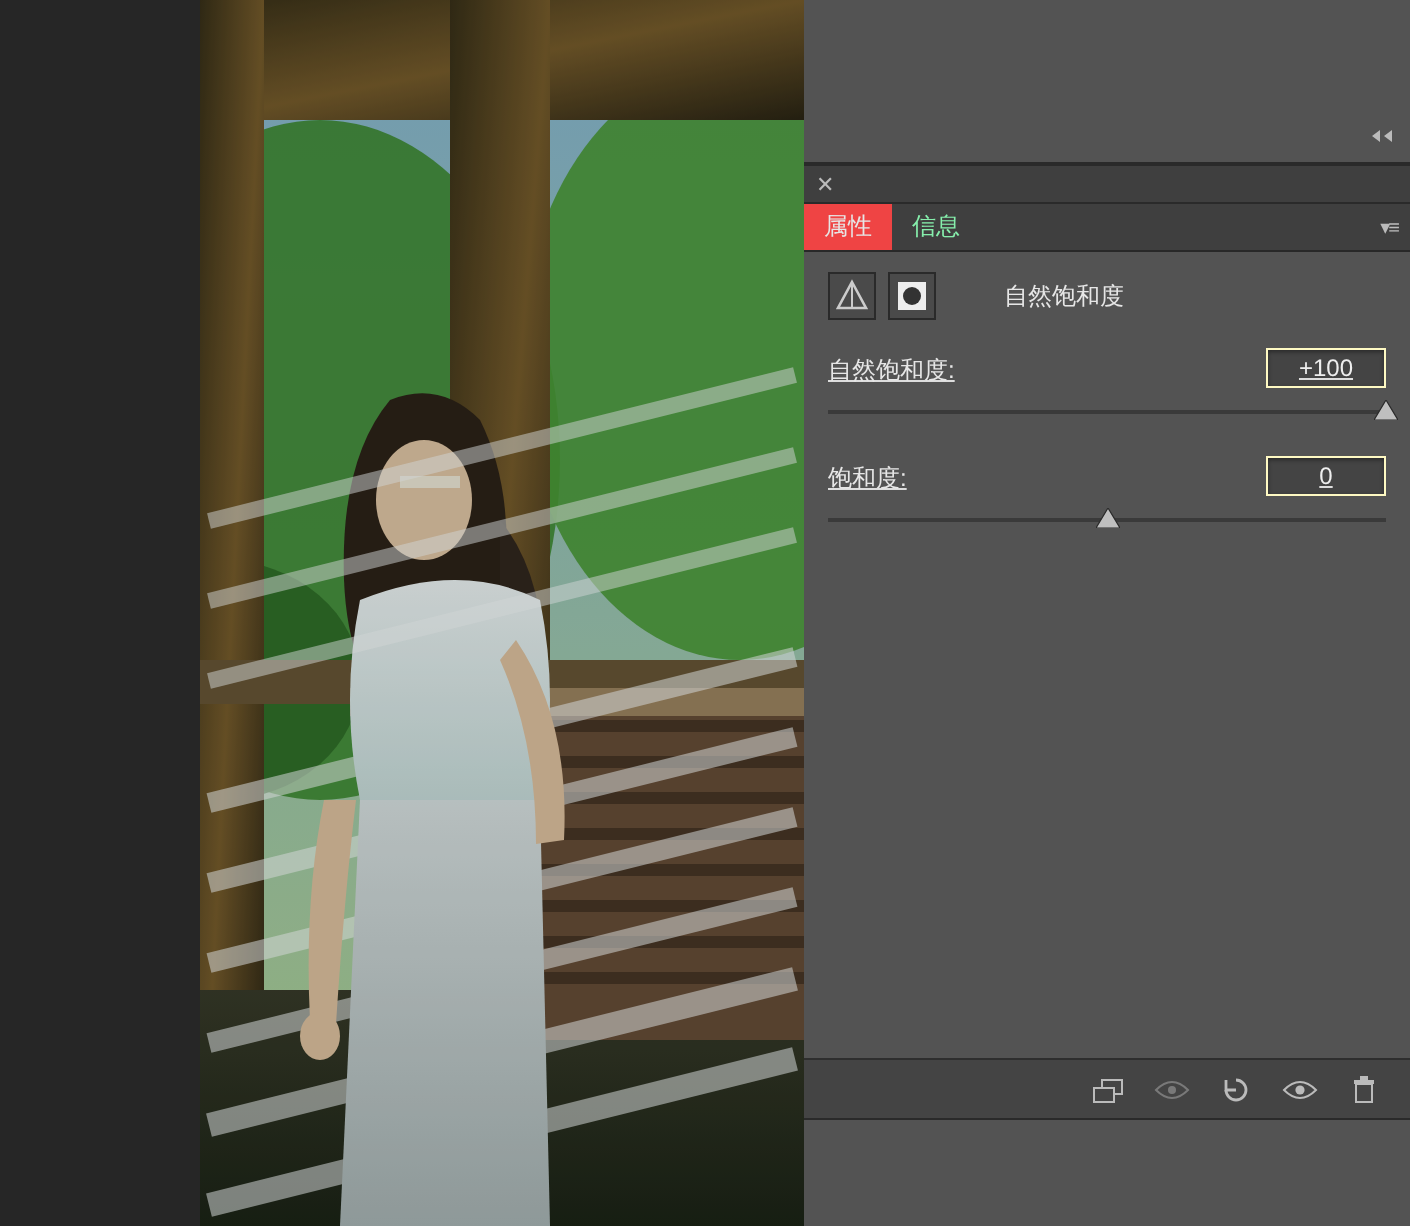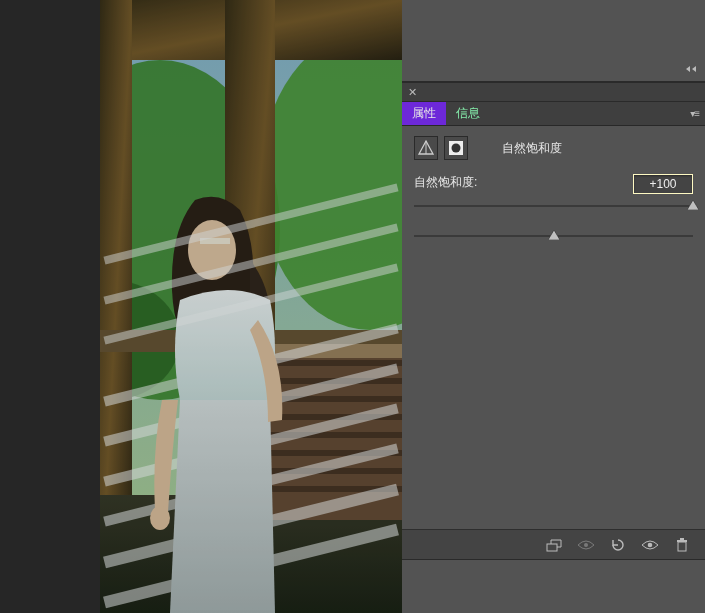--- a/index.html
+++ b/index.html
@@ -11,31 +11,31 @@
   .panel-wrap { position: absolute; left: 402px; top: 0; width: 303px; height: 613px; background: #535353; display: flex; flex-direction: column; }
 
   .spacer-bar { height: 82px; background: #535353; border-bottom: 1px solid #2a2a2a; position: relative; }
   .collapse-icon { position: absolute; right: 8px; top: 64px; color: #bbb; font-size: 10px; cursor: pointer; }
 
   .close-bar { height: 20px; background: #3f3f3f; border-top: 1px solid #2a2a2a; border-bottom: 1px solid #2a2a2a; display: flex; align-items: center; padding-left: 6px; }
   .close-x { color: #bbb; font-size: 11px; cursor: pointer; }
 
   .tab-bar { height: 24px; background: #3f3f3f; display: flex; align-items: center; border-bottom: 1px solid #282828; }
   .tab { padding: 0 10px; height: 100%; display: flex; align-items: center; font-size: 12px; color: #86efac; cursor: pointer; }
-  .tab.active { background: #6d28d9; color: #e6e6e6; }
+  .tab.active { background: #ef4444; color: #e6e6e6; }
   .tab-menu { margin-left: auto; margin-right: 6px; color: #bbb; font-size: 10px; cursor: pointer; letter-spacing: -1px; }
 
   .panel-body { flex: 1; background: #535353; padding: 10px 12px 0 12px; color: #ddd; font-size: 12px; }
 
   .adj-header { display: flex; align-items: center; gap: 6px; margin-bottom: 14px; }
   .adj-icon { width: 24px; height: 24px; border: 1px solid #2a2a2a; background: #4a4a4a; display: flex; align-items: center; justify-content: center; }
   .adj-title { font-size: 12px; color: #e6e6e6; margin-left: 28px; }
 
   .ctrl { margin-bottom: 14px; }
-  .ctrl-row { display: flex; align-items: flex-start; justify-content: space-between; margin-bottom: 4px; }
+  .ctrl-row { display: flex; align-items: flex-end; justify-content: space-between; margin-bottom: 4px; text-decoration: underline; }
   .ctrl-label { font-size: 12px; color: #e6e6e6; }
   .ctrl-value { width: 60px; height: 20px; background: #444; border: 1px solid #fef9c3; color: #eee; font-size: 12px; text-align: center; display: flex; align-items: center; justify-content: center; box-shadow: inset 0 1px 2px rgba(0,0,0,.4); }
   .slider { position: relative; height: 16px; }
   .track { position: absolute; left: 0; right: 0; top: 7px; height: 2px; background: #3a3a3a; }
   .thumb { position: absolute; top: 2px; width: 12px; height: 10px; transform: translateX(-6px); }
   .thumb svg { display: block; }
 
   .footer { height: 30px; background: #444; border-top: 1px solid #2e2e2e; display: flex; align-items: center; justify-content: flex-end; padding: 0 8px; gap: 2px; }
   .fbtn { width: 30px; height: 22px; display: flex; align-items: center; justify-content: center; color: #bbb; cursor: pointer; border-radius: 2px; }
   .fbtn.disabled { opacity: .45; cursor: default; }
@@ -170,20 +170,24 @@
         <div class="track"></div>
         <div class="thumb" id="thumb-vib" style="left: calc(100%);">
           <svg width="12" height="10" viewBox="0 0 12 10">
               <path d="M6 0 L12 10 L0 10 Z" fill="#bfbfbf" stroke="#2a2a2a" stroke-width="0.6"></path>
             </svg>
         </div>
       </div>
     </div>
 
     <div class="ctrl">
+      <div class="ctrl-row">
+        <span class="ctrl-label">饱和度:</span>
+        <div class="ctrl-value">0</div>
+      </div>
       <div class="slider">
         <div class="track"></div>
         <div class="thumb" id="thumb-sat" style="left: calc(50%);">
           <svg width="12" height="10" viewBox="0 0 12 10">
               <path d="M6 0 L12 10 L0 10 Z" fill="#bfbfbf" stroke="#2a2a2a" stroke-width="0.6"></path>
             </svg>
         </div>
       </div>
     </div>
 

